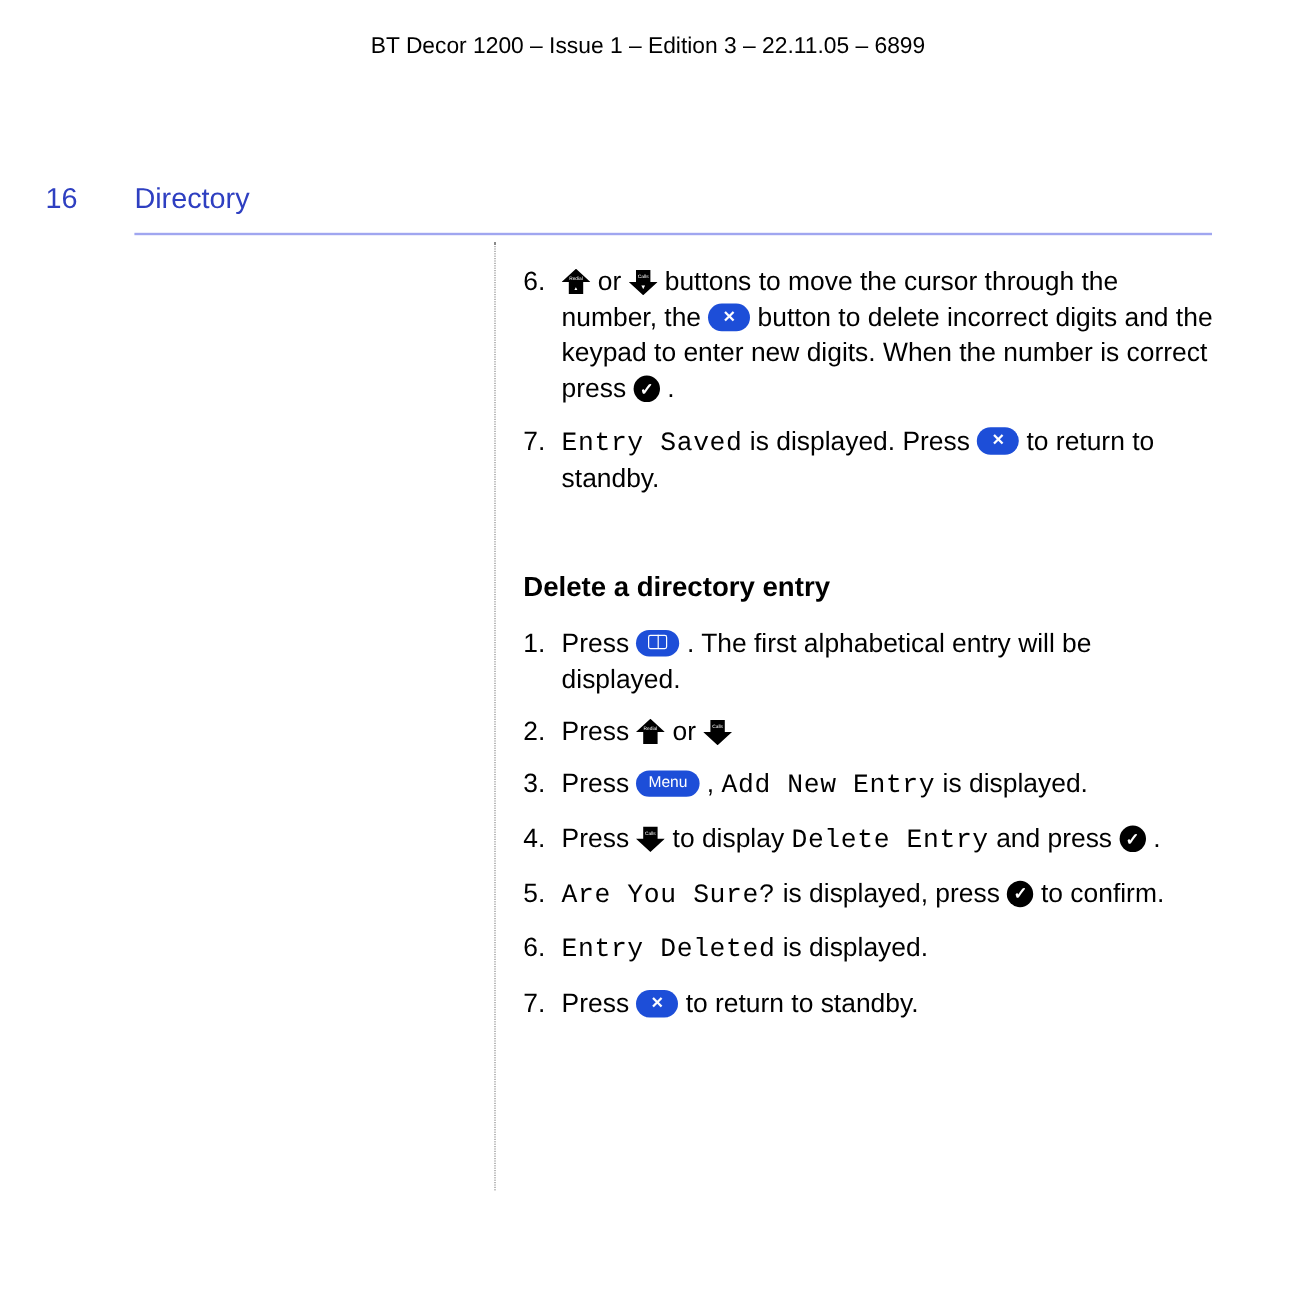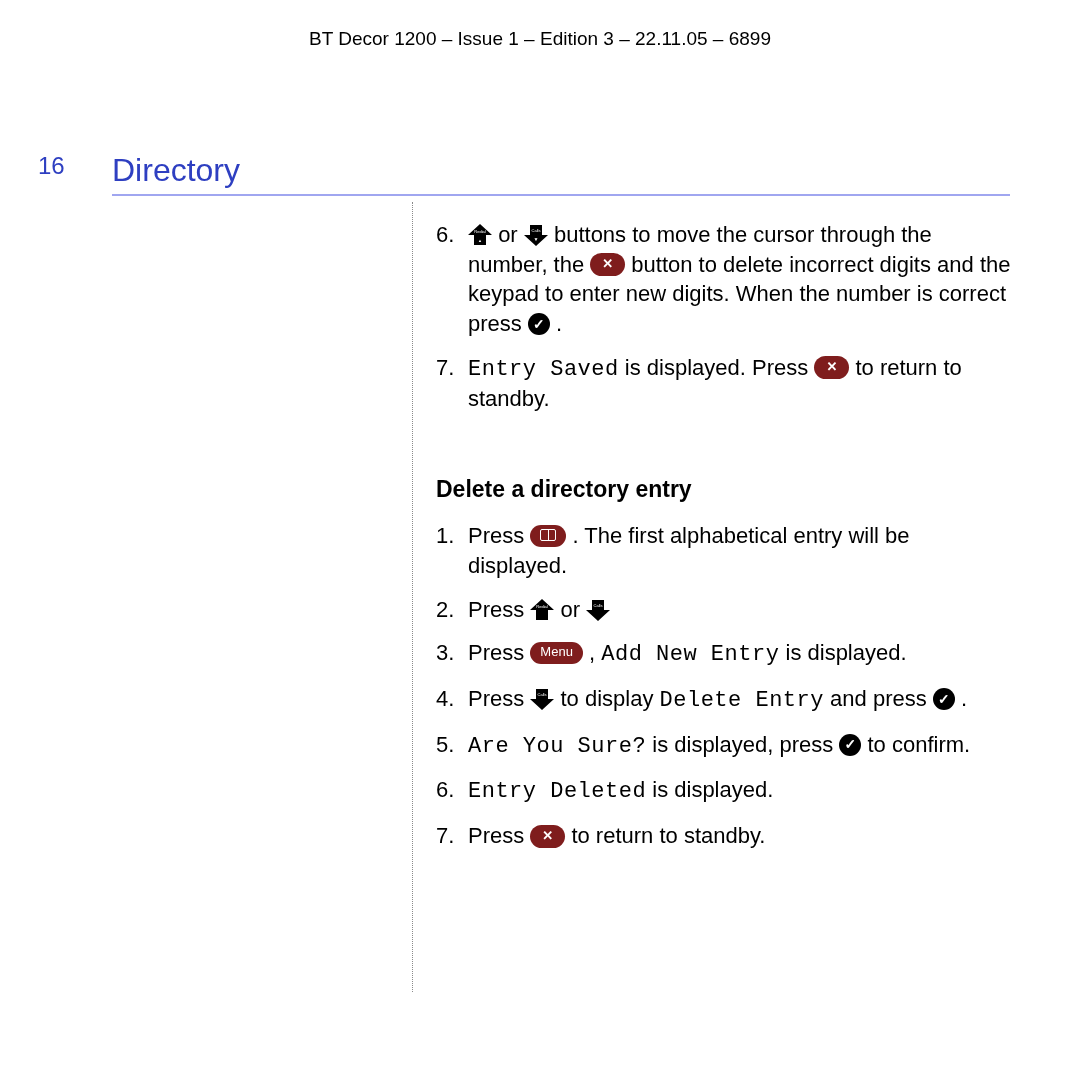--- a/index.html
+++ b/index.html
@@ -30,21 +30,21 @@
     left: 38px;
     top: 152px;
     color: #2e3fc1;
     font-size: 24px;
   }
   .section-title {
     position: absolute;
     left: 112px;
     top: 152px;
     color: #2e3fc1;
-    font-size: 32px;
+    font-size: 24px;
   }
   .toprule {
     position: absolute;
     left: 112px;
     top: 194px;
     width: 898px;
     height: 0;
     border-top: 2px solid #a0a6f0;
   }
   .vr {
@@ -87,21 +87,21 @@
   }
 
   
   .icon {
     display: inline-block;
     vertical-align: middle;
     position: relative;
     top: -1px;
   }
   .ic-pill {
-    background: #7f1d1d;
+    background: #1d4ed8;
     color: #fff;
     border-radius: 999px;
     padding: 1px 10px 3px 10px;
     font-size: 14px;
     font-weight: 500;
     line-height: 18px;
     display: inline-block;
   }
   .ic-x-pill {
     padding-left: 12px;

